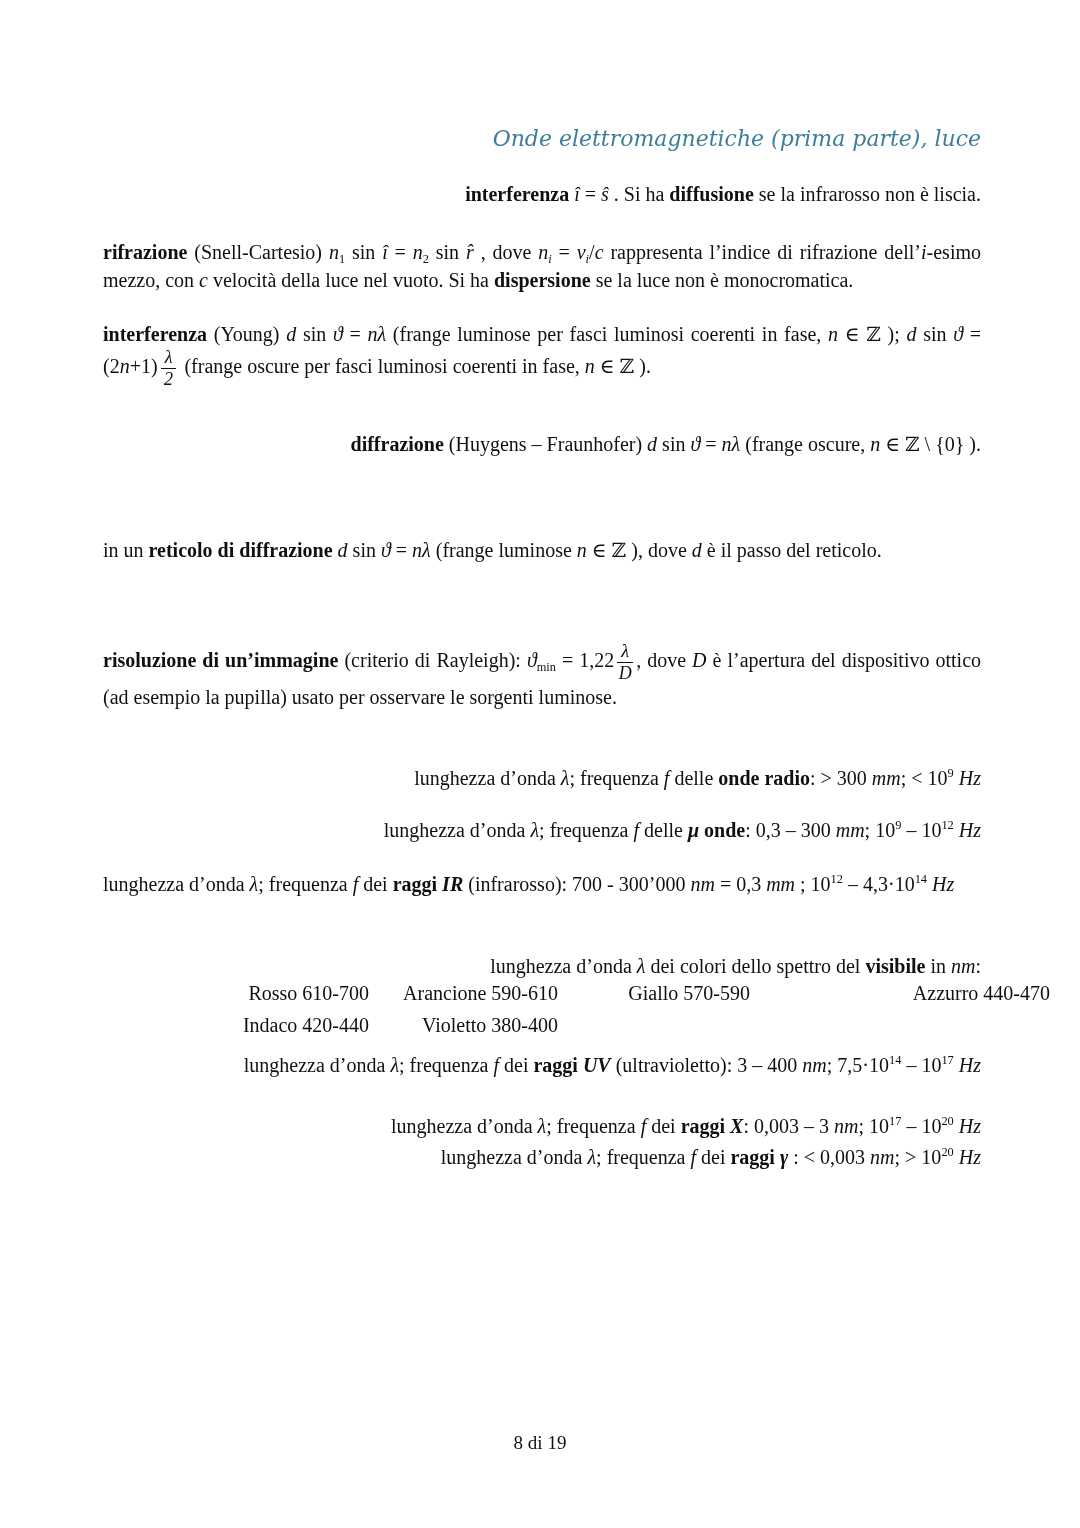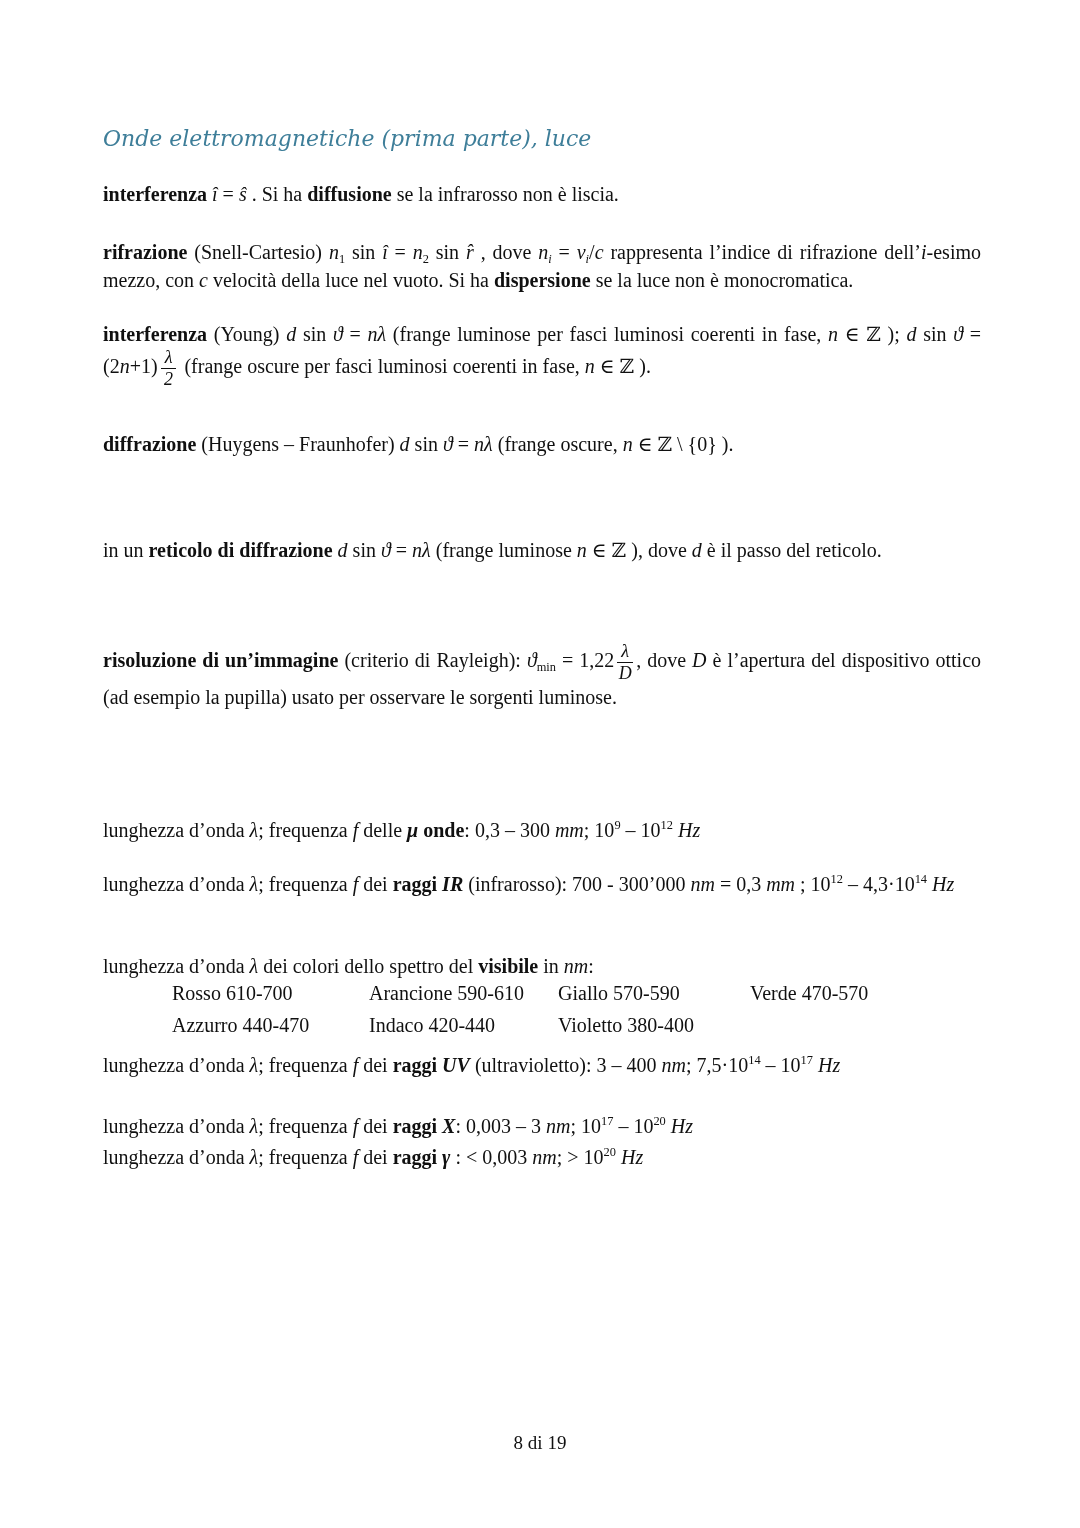--- a/index.html
+++ b/index.html
@@ -11,20 +11,21 @@
     overflow:hidden;
     font-family:"Liberation Serif","DejaVu Serif",serif;
     color:#101010;
   }
   .block{
     position:absolute;
     left:103px;
     width:878px;
     font-size:20px;
     line-height:28px;
+    text-align:right;
   }
   .just{text-align:justify;}
   .heading{
     font-family:"DejaVu Serif","Liberation Serif",serif;
     font-style:italic;
     font-size:22px;
     line-height:26px;
   }
   .b{font-weight:bold;}
   .i{font-style:italic;}
@@ -69,32 +70,32 @@
   <div class="block just" style="top:238px"><span class="b">rifrazione</span><span> (Snell-Cartesio) </span><span class="i">n</span><span class="sub">1</span><span> sin </span><span class="i">î</span><span> = </span><span class="i">n</span><span class="sub">2</span><span> sin </span><span class="i">r̂</span><span> ,  dove  </span><span class="i">n</span><span class="i sub">i</span><span> = </span><span class="i">v</span><span class="i sub">i</span><span>/</span><span class="i">c</span><span> rappresenta l’indice di rifrazione dell’</span><span class="i">i</span><span>-esimo mezzo, con </span><span class="i">c</span><span> velocità della luce nel vuoto. Si ha </span><span class="b">dispersione</span><span> se la luce non è monocromatica.</span></div>
 
   <div class="block just" style="top:320px"><span class="b">interferenza</span><span> (Young) </span><span class="i">d</span><span> sin </span><span class="i">ϑ</span><span> = </span><span class="i">nλ</span><span> (frange luminose per fasci luminosi coerenti in fase, </span><span class="i">n</span><span> ∈ ℤ ); </span><span class="i">d</span><span> sin </span><span class="i">ϑ</span><span> = (2</span><span class="i">n</span><span>+1)</span><span class="frac i"><span class="fn">λ</span><span class="fd">2</span></span><span> (frange oscure per fasci luminosi coerenti in fase, </span><span class="i">n</span><span> ∈ ℤ ).</span></div>
 
   <div class="block" style="top:430px"><span class="b">diffrazione</span><span> (Huygens – Fraunhofer) </span><span class="i">d</span><span> sin </span><span class="i">ϑ</span><span> = </span><span class="i">nλ</span><span>  (frange oscure, </span><span class="i">n</span><span> ∈ ℤ \ {0} ).</span></div>
 
   <div class="block just" style="top:536px"><span>in un </span><span class="b">reticolo di diffrazione</span><span> </span><span class="i">d</span><span> sin </span><span class="i">ϑ</span><span> = </span><span class="i">nλ</span><span> (frange luminose </span><span class="i">n</span><span> ∈ ℤ ), dove </span><span class="i">d</span><span> è il passo del reticolo.</span></div>
 
   <div class="block just" style="top:642px"><span class="b">risoluzione di un’immagine</span><span> (criterio di Rayleigh): </span><span class="i">ϑ</span><span class="sub">min</span><span> = 1,22</span><span class="frac i"><span class="fn">λ</span><span class="fd">D</span></span><span>, dove </span><span class="i">D</span><span> è l’apertura del dispositivo ottico (ad esempio la pupilla) usato per osservare le sorgenti luminose.</span></div>
 
+  <div class="block" style="top:764px"><span>lunghezza d’onda </span><span class="i">λ</span><span>; frequenza </span><span class="i">f</span><span> delle </span><span class="b">onde radio</span><span>: &gt; 300 </span><span class="i">mm</span><span>; &lt; 10</span><span class="sup">9</span><span> </span><span class="i">Hz</span></div>
 
   <div class="block" style="top:816px"><span>lunghezza d’onda </span><span class="i">λ</span><span>; frequenza </span><span class="i">f</span><span> delle </span><span class="bi">μ</span><span> </span><span class="b">onde</span><span>: 0,3 – 300 </span><span class="i">mm</span><span>; 10</span><span class="sup">9</span><span> – 10</span><span class="sup">12</span><span> </span><span class="i">Hz</span></div>
 
   <div class="block just" style="top:870px"><span>lunghezza d’onda </span><span class="i">λ</span><span>; frequenza </span><span class="i">f</span><span> dei </span><span class="b">raggi </span><span class="bi">IR</span><span> (infrarosso): 700 - 300’000 </span><span class="i">nm</span><span> = 0,3 </span><span class="i">mm</span><span> ; 10</span><span class="sup">12</span><span> – 4,3·10</span><span class="sup">14</span><span> </span><span class="i">Hz</span></div>
 
   <div class="block" style="top:952px"><span>lunghezza d’onda </span><span class="i">λ</span><span> dei colori dello spettro del </span><span class="b">visibile</span><span> in </span><span class="i">nm</span><span>:</span></div>
 
   <div class="block spectrum" style="top:981px">
     <span>Rosso 610-700</span>
     <span>Arancione 590-610</span>
     <span>Giallo 570-590</span>
-    <span>Verde 470-570</span>
     <span>Azzurro 440-470</span>
     <span>Indaco 420-440</span>
     <span>Violetto 380-400</span>
     <span></span>
   </div>
 
   <div class="block" style="top:1051px"><span>lunghezza d’onda </span><span class="i">λ</span><span>; frequenza </span><span class="i">f</span><span> dei </span><span class="b">raggi </span><span class="bi">UV</span><span> (ultravioletto): 3 – 400 </span><span class="i">nm</span><span>; 7,5·10</span><span class="sup">14</span><span> – 10</span><span class="sup">17</span><span> </span><span class="i">Hz</span></div>
 
   <div class="block" style="top:1112px"><span>lunghezza d’onda </span><span class="i">λ</span><span>; frequenza </span><span class="i">f</span><span> dei </span><span class="b">raggi </span><span class="bi">X</span><span>: 0,003 – 3 </span><span class="i">nm</span><span>; 10</span><span class="sup">17</span><span> – 10</span><span class="sup">20</span><span> </span><span class="i">Hz</span></div>
 

